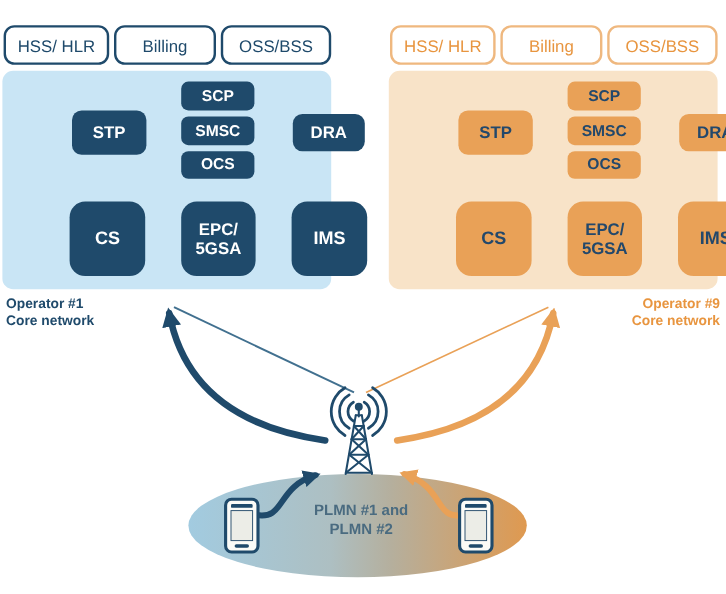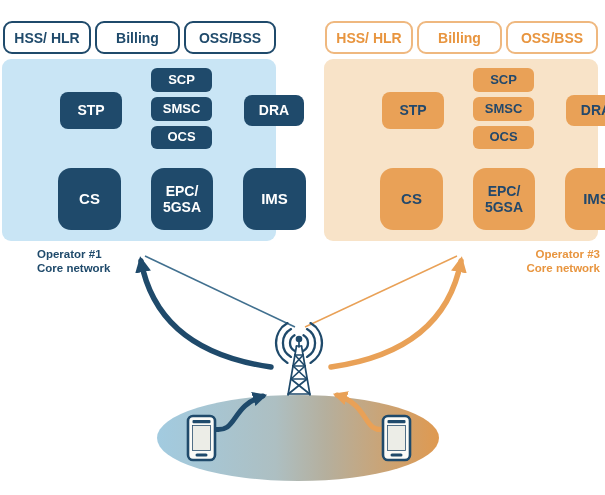--- a/index.html
+++ b/index.html
@@ -10,31 +10,31 @@
     --orange-border:#efb87f;
     --orange-text:#e8953f;
     --peach:#f8e3c8;
     --plmn:#4a6b80;
   }
   html,body{margin:0;padding:0;background:#fff;}
   body{font-family:"Liberation Sans", sans-serif;}
   #stage{position:relative;width:605px;height:495px;background:#fff;overflow:hidden;}
   .hdr{position:absolute;display:flex;align-items:center;justify-content:center;
        background:#fff;border:2px solid var(--navy);border-radius:9px;
-       font-weight:bold;font-size:14px;color:var(--navy);box-sizing:border-box;}
+       font-weight:normal;font-size:14px;color:var(--navy);box-sizing:border-box;}
   .hdr.or{border-color:var(--orange-border);color:var(--orange-text);}
   .panel{position:absolute;border-radius:9px;}
   .panel.bl{background:var(--lightblue);}
   .panel.pe{background:var(--peach);}
   .nbox{position:absolute;display:flex;align-items:center;justify-content:center;
         font-weight:bold;box-sizing:border-box;text-align:center;white-space:pre-line;line-height:1.15;margin-left:44px;}
   .nbox.navy{background:var(--navy);color:#fff;}
   .nbox.or{background:var(--orange);color:#23486b;}
   .oplabel{position:absolute;font-weight:bold;font-size:11.5px;line-height:14px;white-space:pre-line;}
-  .oplabel.b{color:var(--navy);margin-left:32px;}
+  .oplabel.b{color:var(--navy);}
   .oplabel.o{color:var(--orange-text);}
   #plmn{position:absolute;left:240px;top:417px;width:122px;text-align:center;
         color:var(--plmn);font-size:12.5px;font-weight:600;line-height:16px;white-space:pre-line;}
   svg{position:absolute;left:0;top:0;}
 </style>
 </head>
 <body>
 
 <div id="stage">
 
@@ -131,17 +131,19 @@
   <div class="nbox or" style="left:338px;top:92px;width:62px;height:37px;border-radius:8px;font-size:14px">STP</div>
   <div class="nbox or" style="left:429px;top:68px;width:61px;height:24px;border-radius:6px;font-size:13px">SCP</div>
   <div class="nbox or" style="left:429px;top:97px;width:61px;height:24px;border-radius:6px;font-size:13px">SMSC</div>
   <div class="nbox or" style="left:429px;top:126px;width:61px;height:23px;border-radius:6px;font-size:13px">OCS</div>
   <div class="nbox or" style="left:522px;top:95px;width:60px;height:31px;border-radius:8px;font-size:14px">DRA</div>
   <div class="nbox or" style="left:336px;top:168px;width:63px;height:62px;border-radius:13px;font-size:15px">CS</div>
   <div class="nbox or" style="left:429px;top:168px;width:62px;height:62px;border-radius:13px;font-size:14px">EPC/
 5GSA</div>
   <div class="nbox or" style="left:521px;top:168px;width:63px;height:62px;border-radius:13px;font-size:15px">IMS</div>
 
-  <div class="oplabel o" style="left:470px;top:247px;width:130px;text-align:right">Operator #3
+  <div class="oplabel o" style="left:470px;top:247px;width:130px;text-align:right">Operator #9
 Core network</div>
 
+  <div id="plmn">PLMN #1 and
+PLMN #2</div>
 
 </div>
 
 </body></html>

